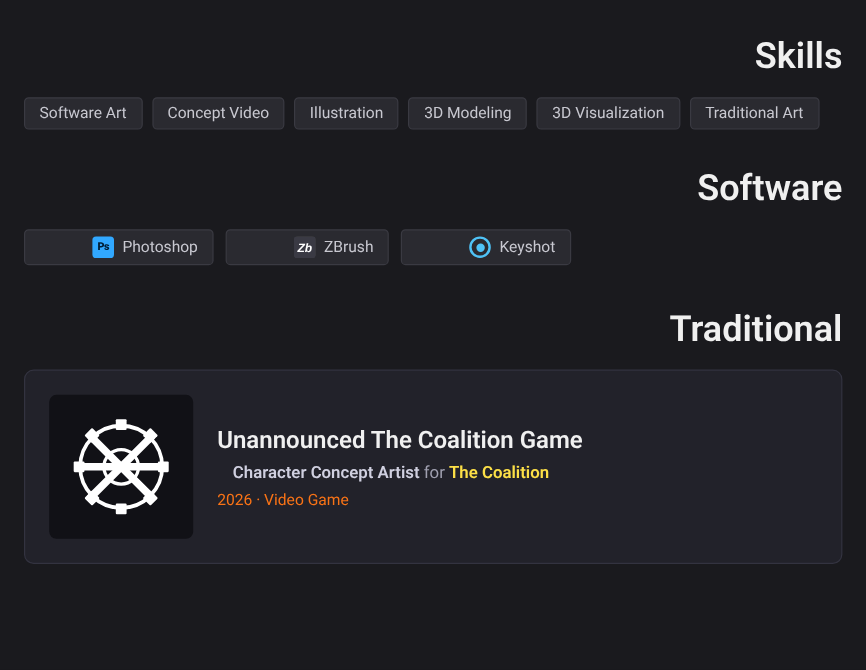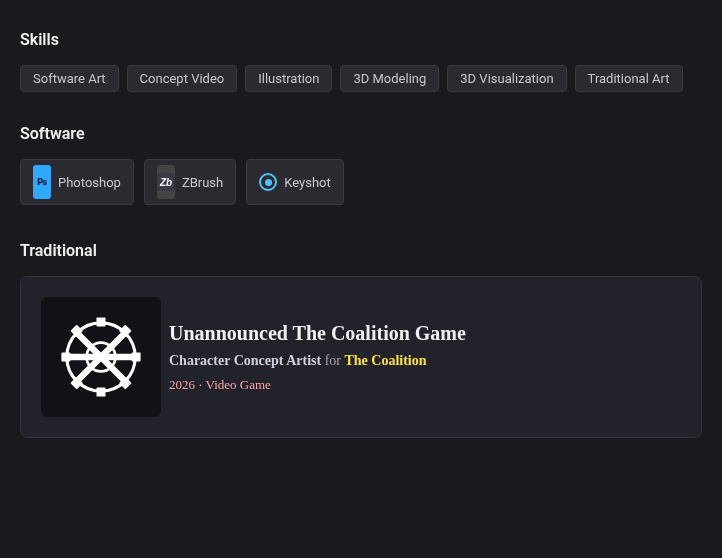--- a/index.html
+++ b/index.html
@@ -7,24 +7,25 @@
     body {
       background-color: #1a1a1e;
       color: #e0e0e0;
       font-family: -apple-system, BlinkMacSystemFont, 'Segoe UI', Roboto, sans-serif;
       padding: 30px 20px;
       min-height: 558px;
       width: 722px;
     }
 
     .section-title {
-      font-size: 16px;
+      font-size: 30px;
       font-weight: 600;
       color: #f0f0f0;
       margin-bottom: 16px;
+      text-align: right;
     }
 
     
     .skills-section {
       margin-bottom: 32px;
     }
 
     .tags-row {
       display: flex;
       flex-wrap: wrap;
@@ -58,28 +59,29 @@
       border-radius: 4px;
       padding: 5px 12px;
       font-size: 13px;
       display: flex;
       align-items: center;
       gap: 7px;
     }
 
     .sw-icon {
       width: 18px;
-      height: 34px;
+      height: 18px;
       display: inline-flex;
       align-items: center;
       justify-content: center;
       font-size: 10px;
       font-weight: bold;
       border-radius: 3px;
       flex-shrink: 0;
+      margin-left: 44px;
     }
 
     .sw-icon-ps {
       background-color: #31a8ff;
       color: #001e36;
       font-size: 9px;
       font-weight: 900;
       letter-spacing: -0.5px;
     }
 
@@ -117,22 +119,21 @@
       margin-bottom: 20px;
     }
 
     .production-card {
       background-color: #22222a;
       border: 1px solid #333340;
       border-radius: 8px;
       display: flex;
       align-items: center;
       padding: 20px;
-      gap: 8px;
-      font-family: Liberation Serif, serif;
+      gap: 20px;
     }
 
     .production-thumbnail {
       width: 120px;
       height: 120px;
       background-color: #111116;
       border-radius: 6px;
       display: flex;
       align-items: center;
       justify-content: center;
@@ -158,30 +159,31 @@
     }
 
     .production-role {
       font-size: 14px;
       color: #a0a0b0;
     }
 
     .production-role .role-bold {
       color: #d0d0e0;
       font-weight: 600;
+      margin-left: 13px;
     }
 
     .production-role .company-bold {
       color: #fde047;
       font-weight: 600;
     }
 
     .production-meta {
       font-size: 13px;
-      color: #fca5a5;
+      color: #f97316;
     }
   </style>
 </head>
 <body>
 
 <section class="skills-section">
   <h2 class="section-title">Skills</h2>
   <div class="tags-row">
 
   <span class="tag">Software Art</span>

